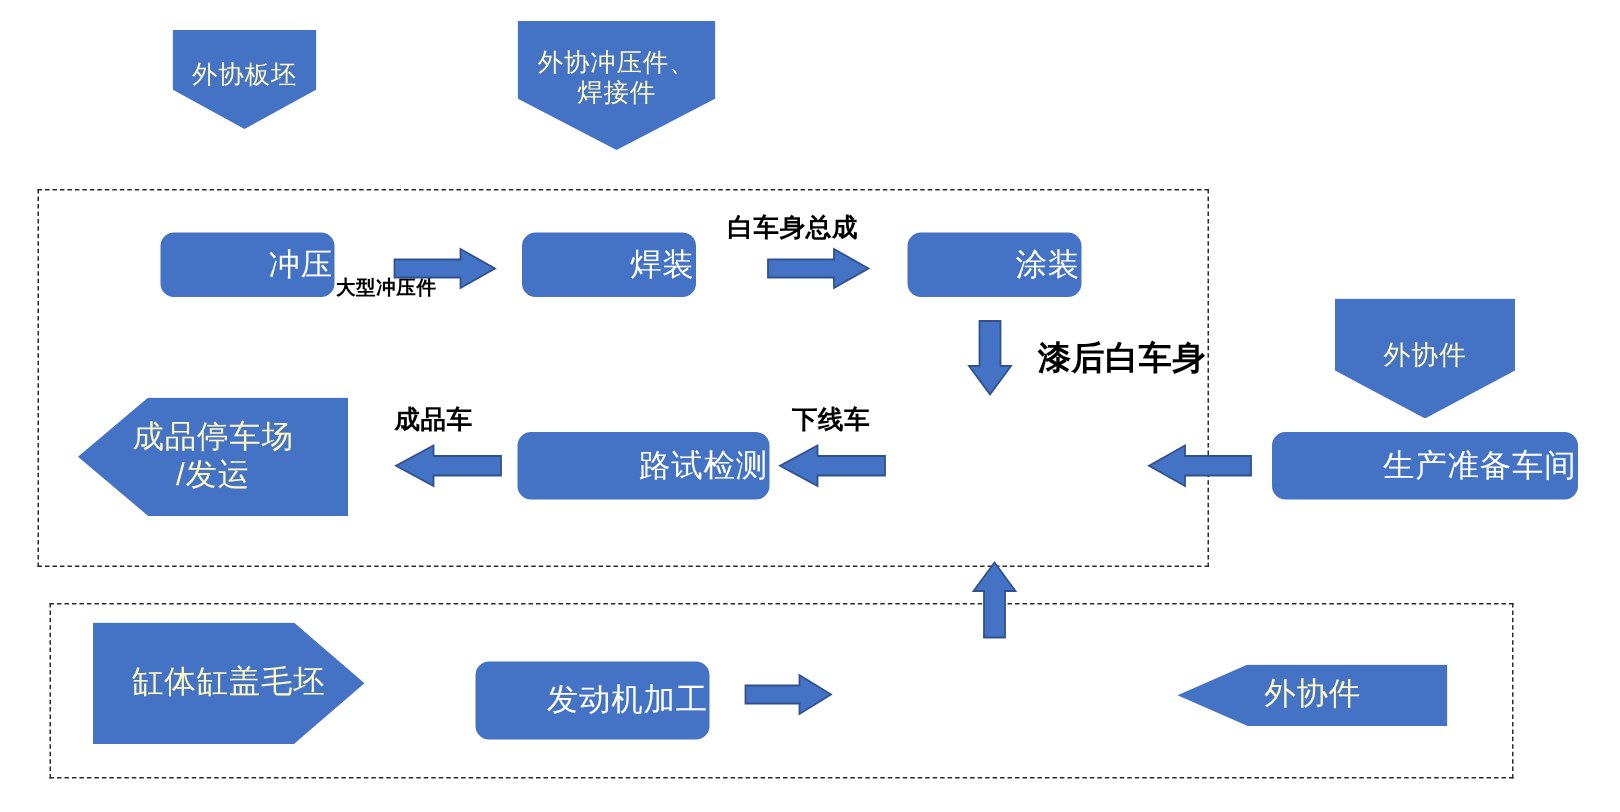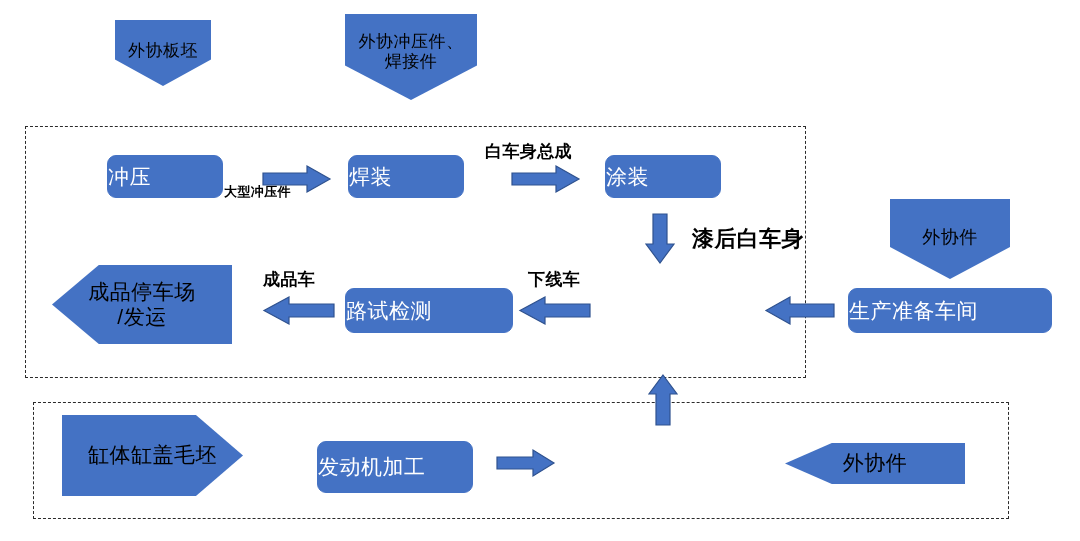--- a/index.html
+++ b/index.html
@@ -43,32 +43,32 @@
   
   .proc {
     position: absolute;
     box-sizing: border-box;
     background: #4472C4;
     border: 1px solid #4472C4;
     border-radius: 9px;
     color: #ffffff;
     display: flex;
     align-items: center;
-    justify-content: flex-start;
+    justify-content: flex-end;
     text-align: center;
     line-height: 1.12;
     letter-spacing: 0.5px;
     white-space: pre-line;
   }
 
   
   .shape {
     position: absolute;
     background: #4472C4;
-    color: #000000;
+    color: #fef9c3;
     display: flex;
     align-items: center;
     justify-content: flex-end;
     text-align: center;
     line-height: 1.15;
     letter-spacing: 0.5px;
     white-space: pre-line;
     box-sizing: border-box;
   }
   .pent-down {

